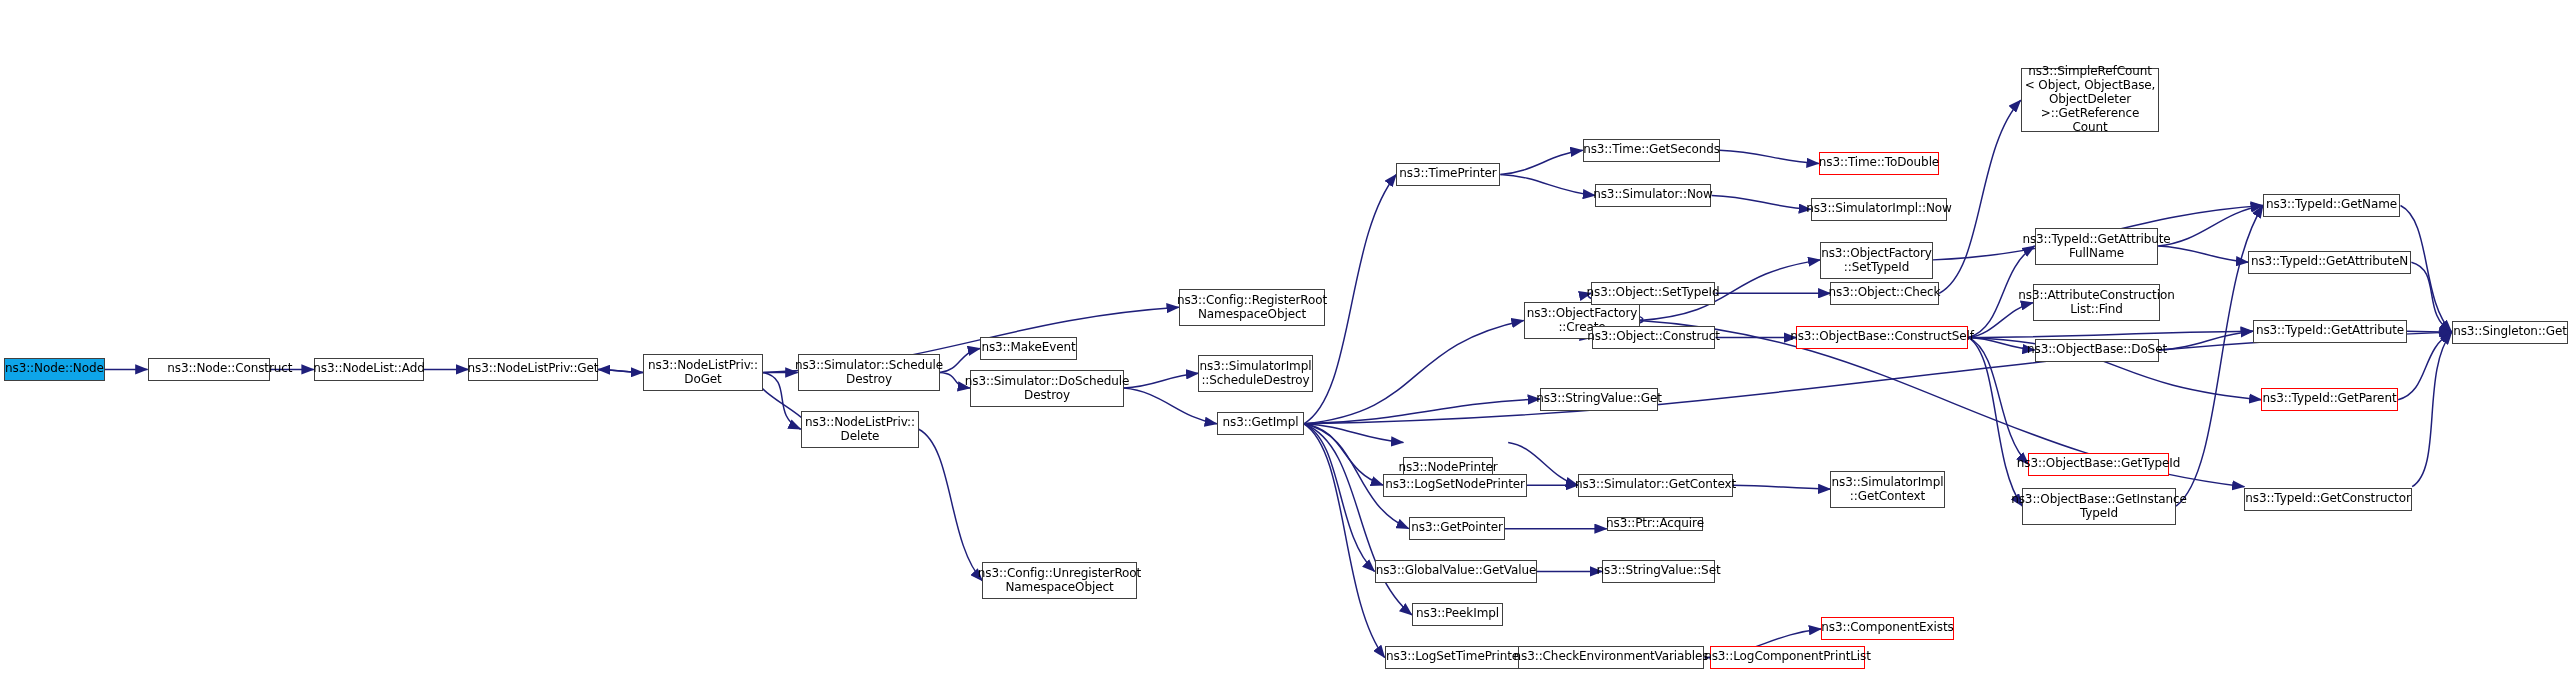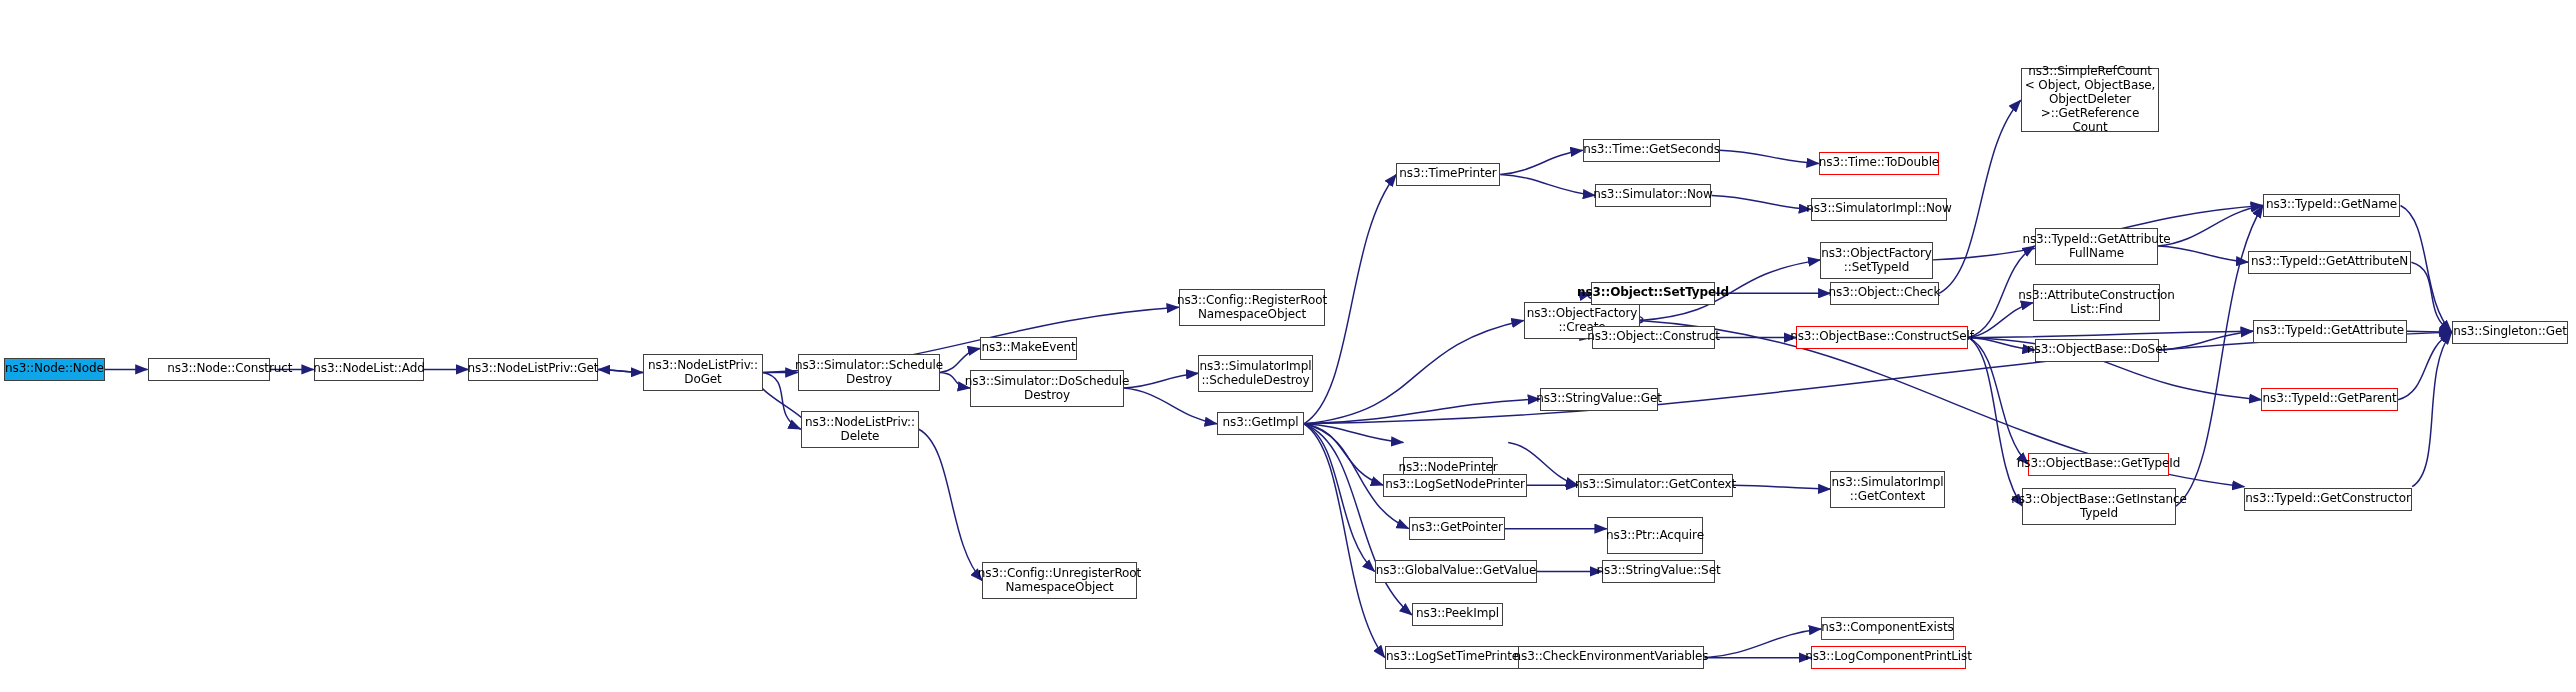--- a/index.html
+++ b/index.html
@@ -131,36 +131,36 @@
 ::Create</div>
     <div class="node" style="left: 1540px; top: 388px; width: 118px; height: 22.5px;">ns3::StringValue::Get</div>
     <div class="node" style="left: 1403px; top: 457px; width: 90px; height: 22.5px;">ns3::NodePrinter</div>
     <div class="node" style="left: 1383px; top: 474px; width: 144px; height: 22.5px;">ns3::LogSetNodePrinter</div>
     <div class="node" style="left: 1409px; top: 517px; width: 96px; height: 22.5px;">ns3::GetPointer</div>
     <div class="node" style="left: 1375px; top: 560px; width: 162px; height: 22.5px;">ns3::GlobalValue::GetValue</div>
     <div class="node" style="left: 1412px; top: 603px; width: 91px; height: 22.5px;">ns3::PeekImpl</div>
     <div class="node" style="left: 1385px; top: 646px; width: 140px; height: 22.5px;">ns3::LogSetTimePrinter</div>
     <div class="node" style="left: 1583px; top: 139px; width: 137px; height: 22.5px;">ns3::Time::GetSeconds</div>
     <div class="node" style="left: 1595px; top: 184px; width: 116px; height: 22.5px;">ns3::Simulator::Now</div>
-    <div class="node" style="left: 1591px; top: 282px; width: 124px; height: 22.5px; font-weight: bold;">ns3::Object::SetTypeId</div>
+    <div class="node" style="left: 1591px; top: 282px; width: 124px; height: 22.5px;">ns3::Object::SetTypeId</div>
     <div class="node" style="left: 1592px; top: 326px; width: 123px; height: 22.5px;">ns3::Object::Construct</div>
     <div class="node" style="left: 1578px; top: 474px; width: 155px; height: 22.5px;">ns3::Simulator::GetContext</div>
-    <div class="node" style="left: 1607px; top: 517px; width: 96px; height: 37px;">ns3::Ptr::Acquire</div>
+    <div class="node" style="left: 1607px; top: 517px; width: 96px; height: 14px;">ns3::Ptr::Acquire</div>
     <div class="node" style="left: 1602px; top: 560px; width: 113px; height: 22.5px;">ns3::StringValue::Set</div>
     <div class="node" style="left: 1518px; top: 646px; width: 186px; height: 22.5px;">ns3::CheckEnvironmentVariables</div>
     <div class="node red" style="left: 1819px; top: 152px; width: 120px; height: 22.5px;">ns3::Time::ToDouble</div>
     <div class="node" style="left: 1811px; top: 198px; width: 136px; height: 22.5px;">ns3::SimulatorImpl::Now</div>
     <div class="node" style="left: 1820px; top: 242px; width: 113px; height: 37px;">ns3::ObjectFactory
 ::SetTypeId</div>
     <div class="node" style="left: 1830px; top: 282px; width: 109px; height: 22.5px;">ns3::Object::Check</div>
     <div class="node red" style="left: 1796px; top: 326px; width: 172px; height: 22.5px;">ns3::ObjectBase::ConstructSelf</div>
     <div class="node" style="left: 1830px; top: 471px; width: 115px; height: 37px;">ns3::SimulatorImpl
 ::GetContext</div>
     <div class="node red" style="left: 1821px; top: 617px; width: 133px; height: 22.5px;">ns3::ComponentExists</div>
-    <div class="node red" style="left: 1811px; top: 646px; width: 155px; height: 22.5px;">ns3::LogComponentPrintList</div>
+    <div class="node red" style="left: 1710px; top: 646px; width: 155px; height: 22.5px;">ns3::LogComponentPrintList</div>
     <div class="node" style="left: 2021px; top: 68px; width: 138px; height: 64px;">ns3::SimpleRefCount
 &lt; Object, ObjectBase,
 ObjectDeleter &gt;::GetReference
 Count</div>
     <div class="node" style="left: 2035px; top: 228px; width: 123px; height: 37px;">ns3::TypeId::GetAttribute
 FullName</div>
     <div class="node" style="left: 2033px; top: 284px; width: 127px; height: 37px;">ns3::AttributeConstruction
 List::Find</div>
     <div class="node" style="left: 2035px; top: 339px; width: 124px; height: 22.5px;">ns3::ObjectBase::DoSet</div>
     <div class="node red" style="left: 2028px; top: 453px; width: 141px; height: 22.5px;">ns3::ObjectBase::GetTypeId</div>

